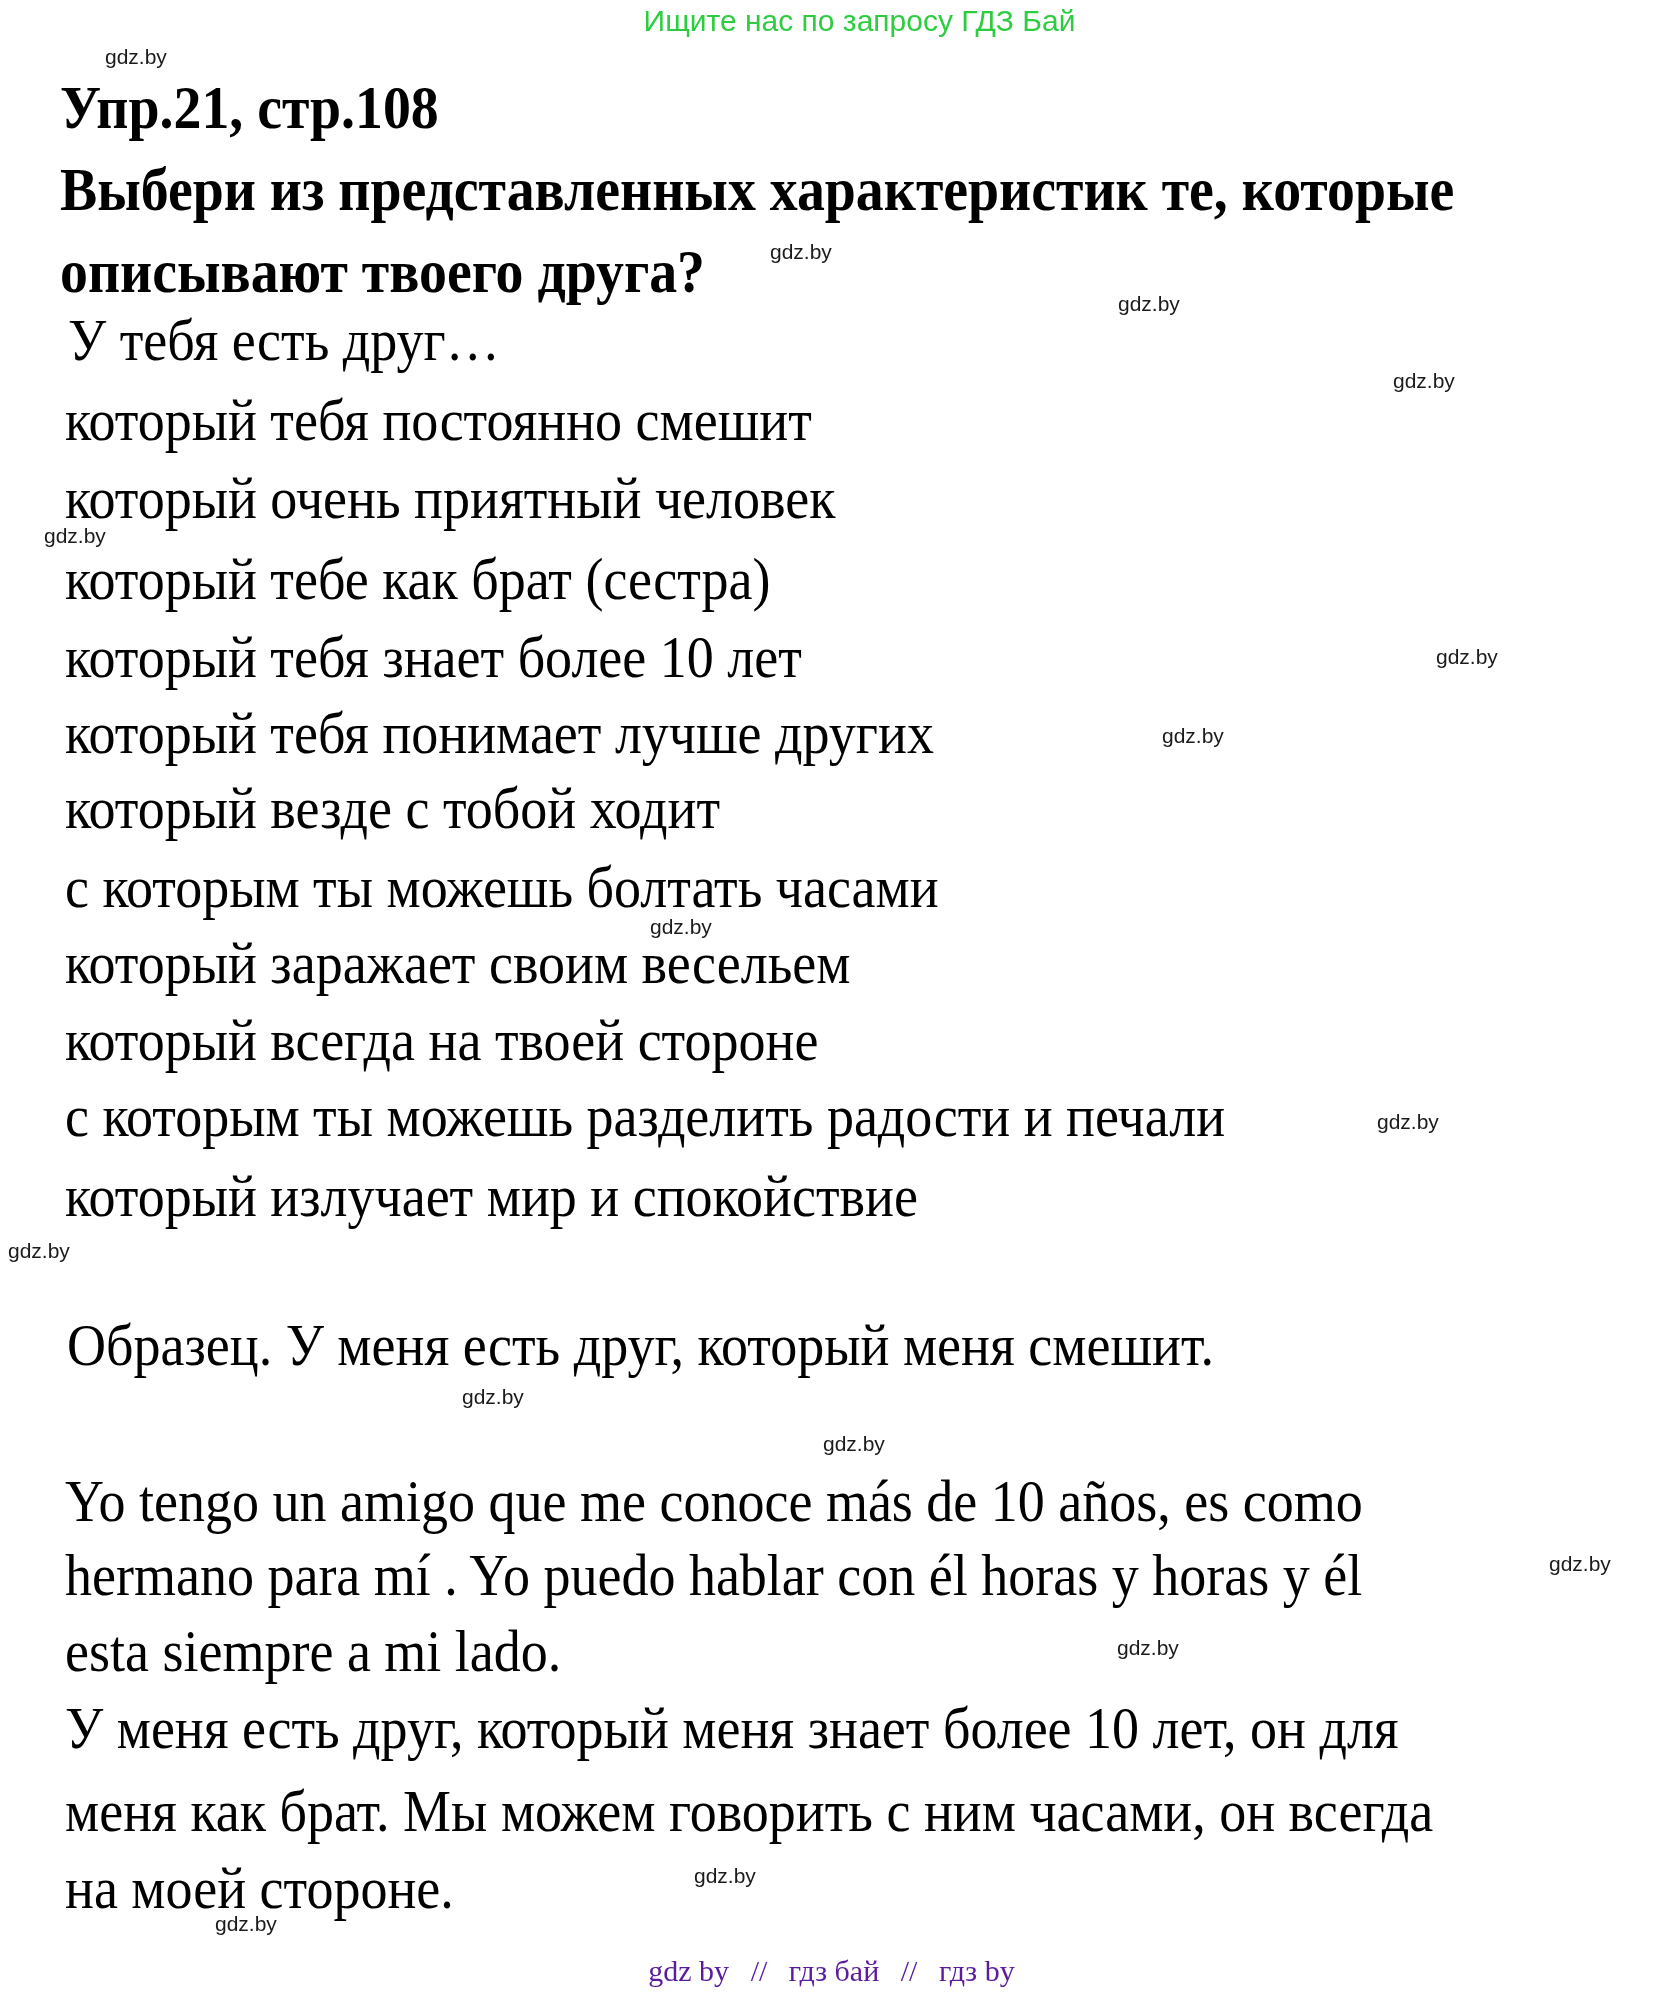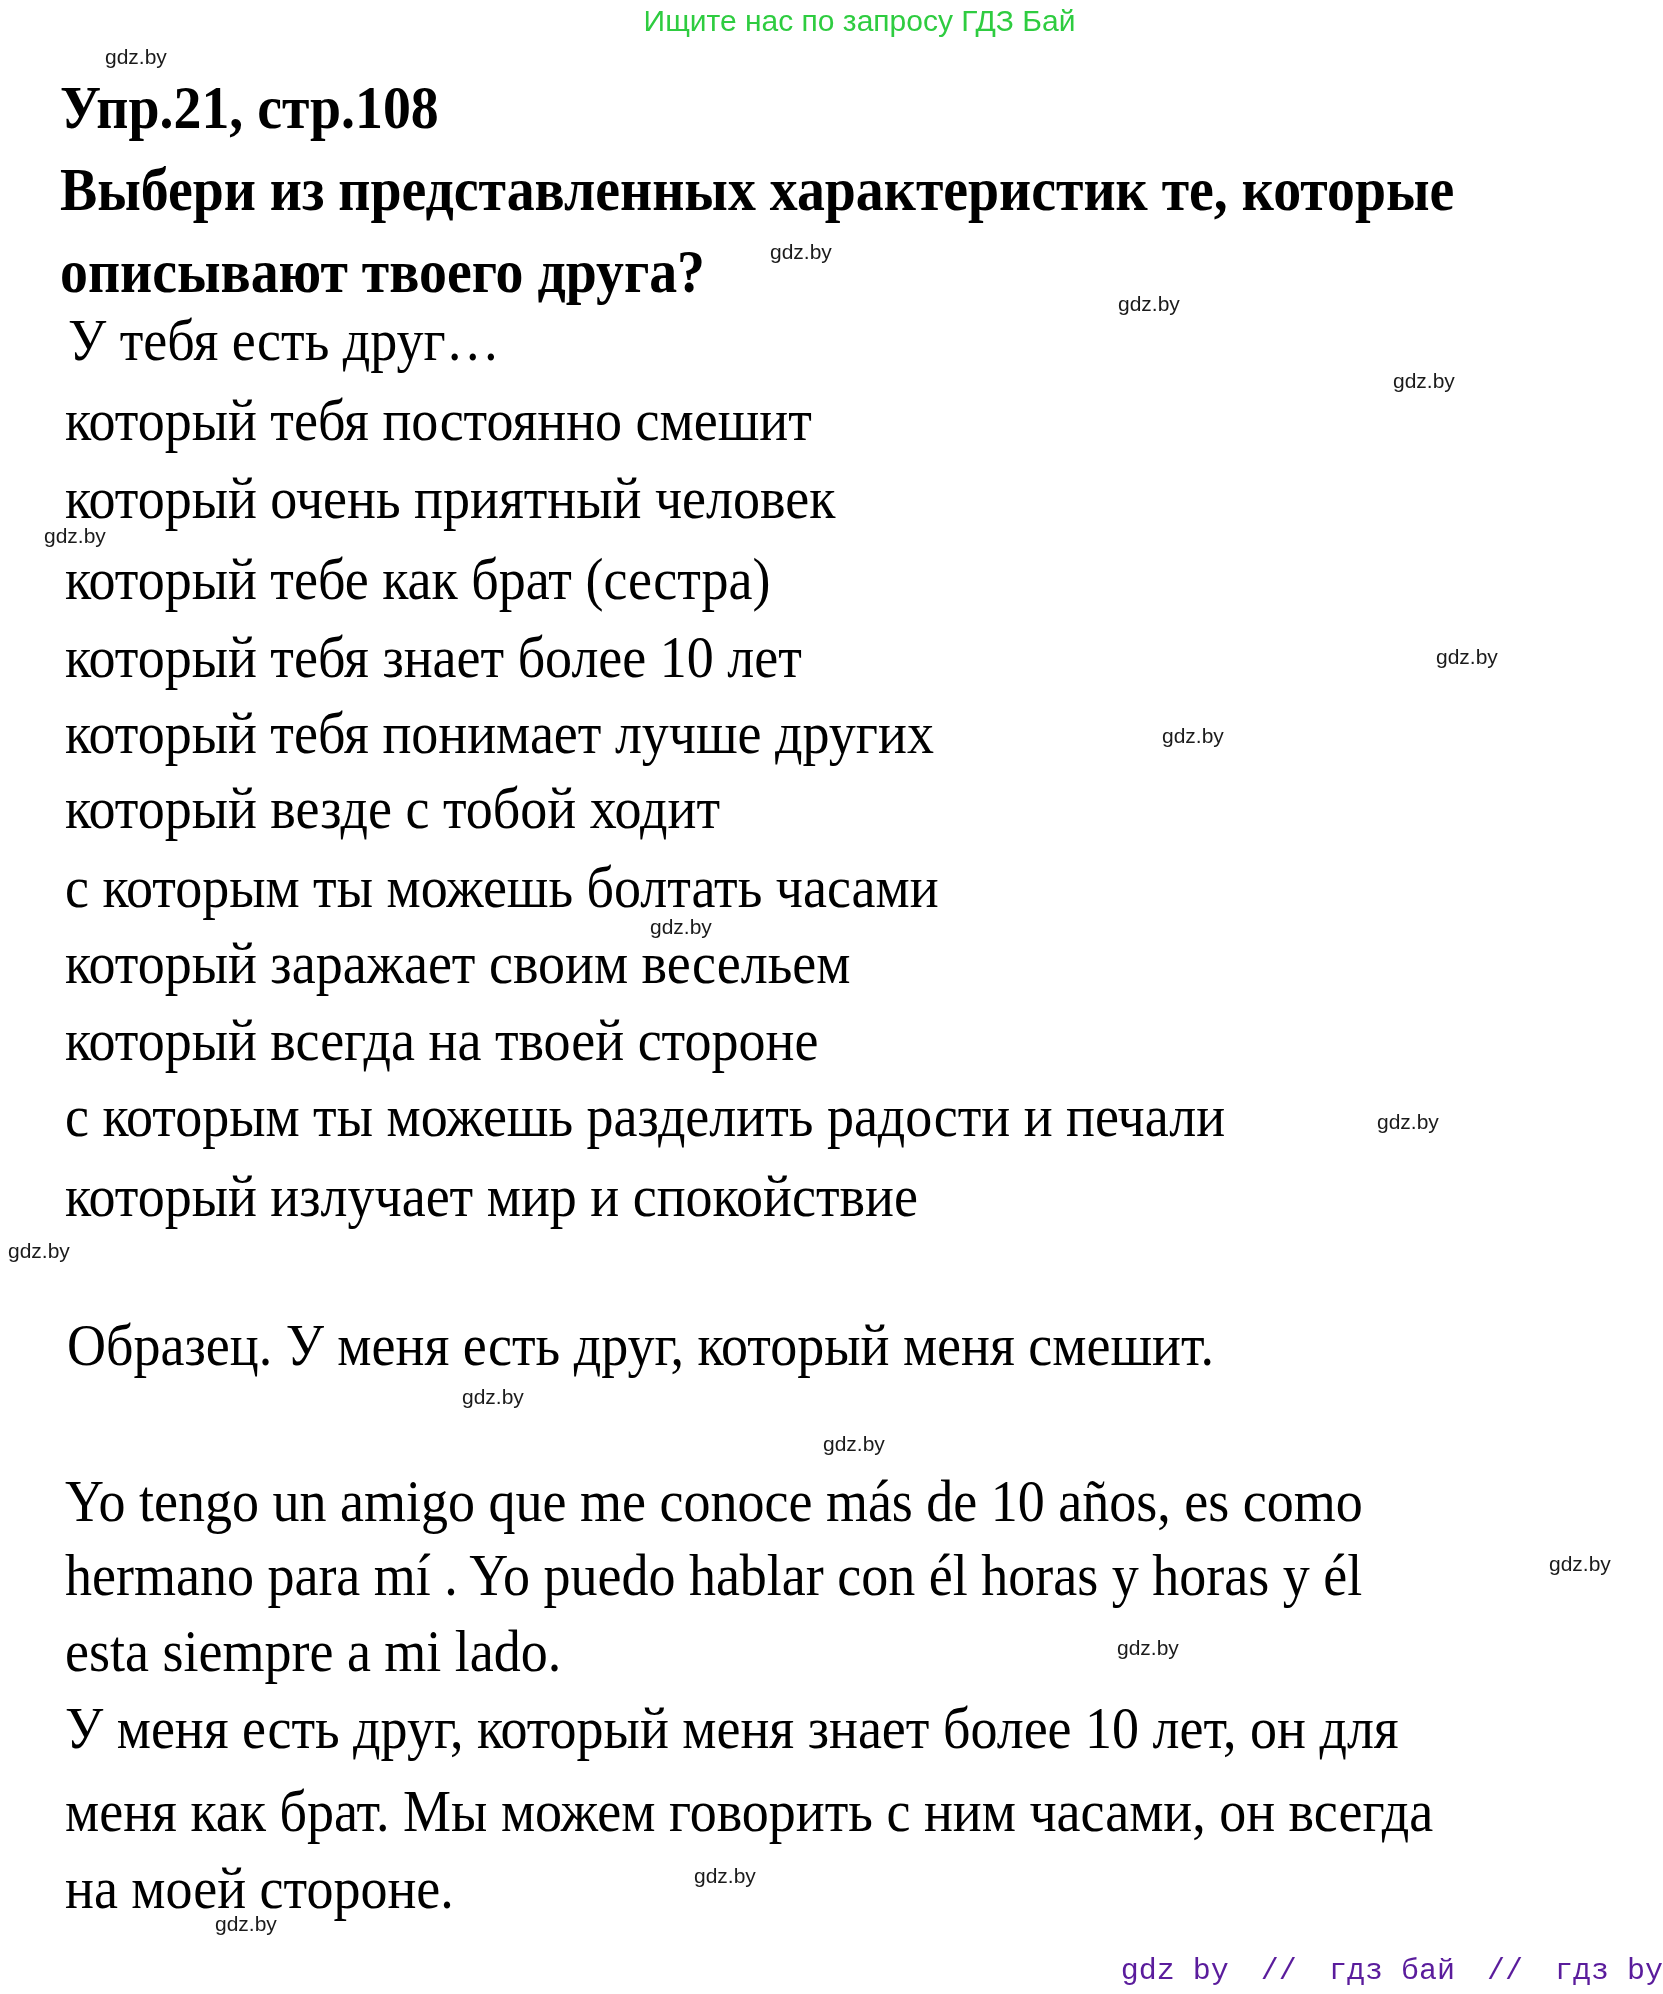--- a/index.html
+++ b/index.html
@@ -39,22 +39,22 @@
     white-space:nowrap;
     transform:scaleX(0.90);
     transform-origin:left top;
   }
   .bold{
     font-weight:bold;
     font-size:62px;
   }
   .footer{
     position:absolute;left:0;top:1956px;width:100%;
-    text-align:right;
-    font-family:Liberation Mono, monospace;
+    text-align:center;
+    font-family:Liberation Serif, serif;
     font-size:30px;line-height:1;
     color:var(--footer-purple);
     white-space:nowrap;
   }
   .footer span{display:inline-block;}
   .footer .sep{margin:0 14px;}
 </style>
 </head>
 <body>
 

